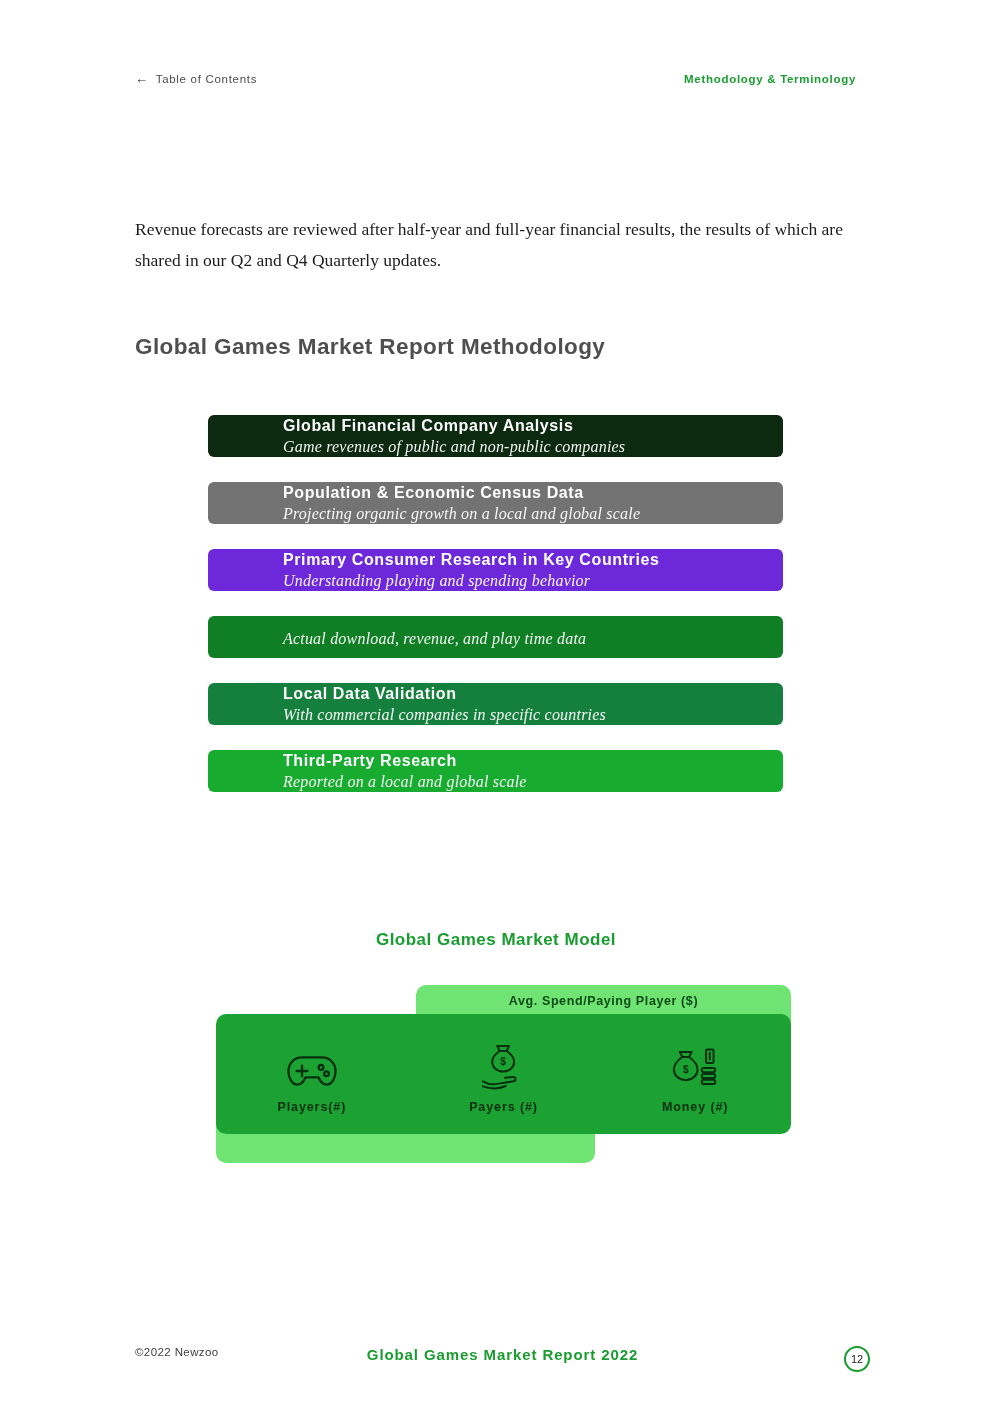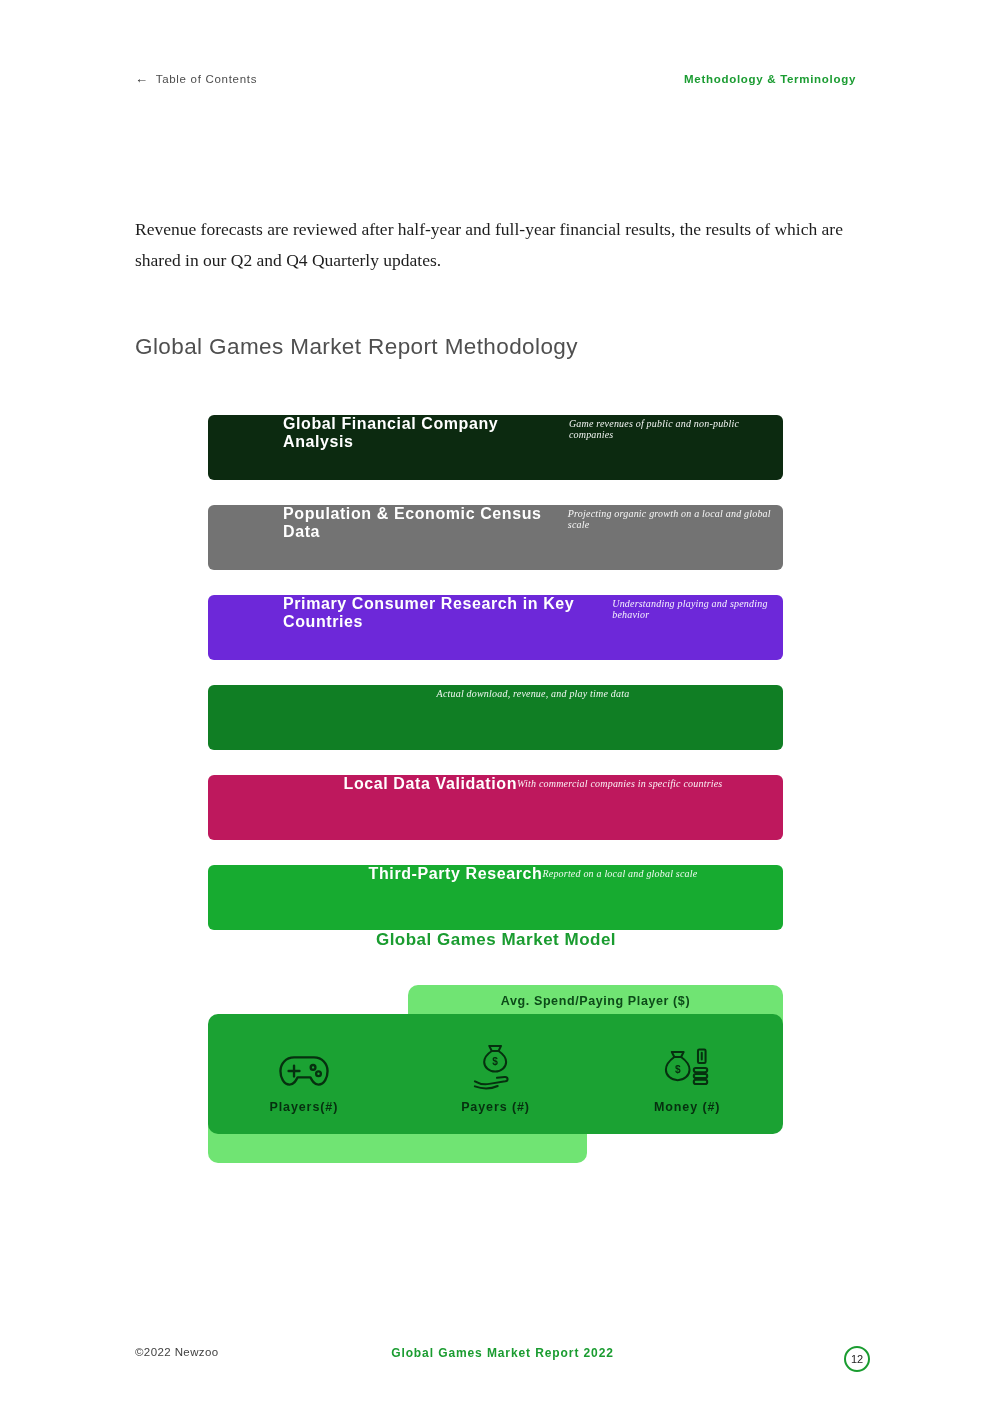--- a/index.html
+++ b/index.html
@@ -37,51 +37,51 @@
     position: absolute;
     top: 214px; left: 135px; width: 738px;
     font-family: "Liberation Serif", serif;
     font-size: 17.5px; line-height: 1.78; color: #1d1d1d;
   }
 
   
   .method-title {
     position: absolute;
     top: 334px; left: 135px;
-    font-size: 22.5px; color: #4f4f4f; letter-spacing: 0.4px; font-weight: 400;
+    font-size: 22.5px; color: #4f4f4f; letter-spacing: 0.4px; font-weight: 700;
   }
   .steps {
     position: absolute;
     top: 415px; left: 208px; width: 575px;
     display: flex; flex-direction: column; gap: 25px;
   }
   .step {
-    height: 65px; border-radius: 6px;
-    display: flex; flex-direction: row; justify-content: center;
+    height: 42px; border-radius: 6px;
+    display: flex; flex-direction: column; justify-content: center;
     padding-left: 75px;
   }
   .step-title {
     color: #ffffff; font-weight: bold; font-size: 16px; letter-spacing: 0.6px;
   }
   .step-sub {
     font-family: "Liberation Serif", serif; font-style: italic;
-    color: rgba(255,255,255,0.95); font-size: 10px; margin-top: 3px;
+    color: rgba(255,255,255,0.95); font-size: 16px; margin-top: 3px;
     letter-spacing: 0.2px;
   }
 
   
   .model-title {
     position: absolute;
     top: 930px; left: 0; width: 100%;
     text-align: center;
     color: #1a9c30; font-weight: bold; font-size: 17px; letter-spacing: 0.5px;
   }
   .diagram {
     position: absolute;
-    top: 985px; left: 208px; width: 575px; height: 180px;
+    top: 985px; left: 216px; width: 575px; height: 180px;
   }
   .diagram-top {
     position: absolute; left: 200px; top: 0; width: 375px; height: 62px;
     border-radius: 10px; z-index: 1;
     text-align: center; padding-top: 9px;
     color: #0c4b18; font-weight: bold; font-size: 12.5px; letter-spacing: 0.6px;
   }
   .diagram-bottom {
     position: absolute; left: 0; top: 120px; width: 379px; height: 58px;
     border-radius: 10px; z-index: 1;
@@ -102,21 +102,21 @@
 
   
   .footer {
     position: absolute;
     top: 1346px; left: 135px; right: 122px; height: 28px;
     display: flex; justify-content: space-between;
   }
   .copyright { color: #3f3f3f; font-size: 11.5px; letter-spacing: 0.4px; }
   .report-name {
     position: absolute; left: 50%; transform: translateX(-50%);
-    color: #1a9c30; font-weight: bold; font-size: 12px; letter-spacing: 0.9px;
+    color: #1a9c30; font-weight: bold; font-size: 15px; letter-spacing: 0.9px;
     white-space: nowrap;
   }
   .page-badge {
     width: 26px; height: 26px; border: 2px solid #1a9c30; border-radius: 50%;
     display: flex; align-items: center; justify-content: center;
     color: #1d1d1d; font-size: 11px; font-weight: 500; background: #fff;
   }
 </style>
 </head>
 <body>
@@ -144,21 +144,21 @@
       <div class="step-title">Population &amp; Economic Census Data</div>
       <div class="step-sub">Projecting organic growth on a local and global scale</div>
     </div>
     <div class="step" style="background: #6d28d9;">
       <div class="step-title">Primary Consumer Research in Key Countries</div>
       <div class="step-sub">Understanding playing and spending behavior</div>
     </div>
     <div class="step" style="background: rgb(16, 126, 36);">
       <div class="step-sub">Actual download, revenue, and play time data</div>
     </div>
-    <div class="step" style="background: #be185d;">
+    <div class="step" style="background: #15803d;">
       <div class="step-title">Local Data Validation</div>
       <div class="step-sub">With commercial companies in specific countries</div>
     </div>
     <div class="step" style="background: rgb(23, 171, 48);">
       <div class="step-title">Third-Party Research</div>
       <div class="step-sub">Reported on a local and global scale</div>
     </div>
   </div>
 
   <div class="model-title">Global Games Market Model</div>

